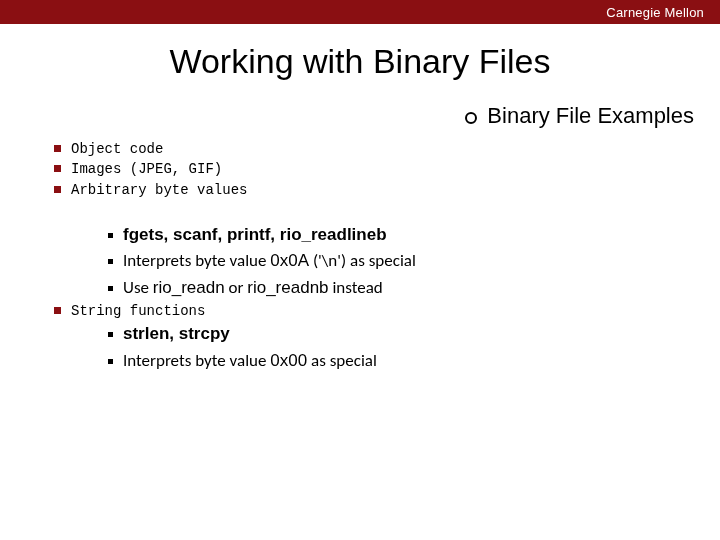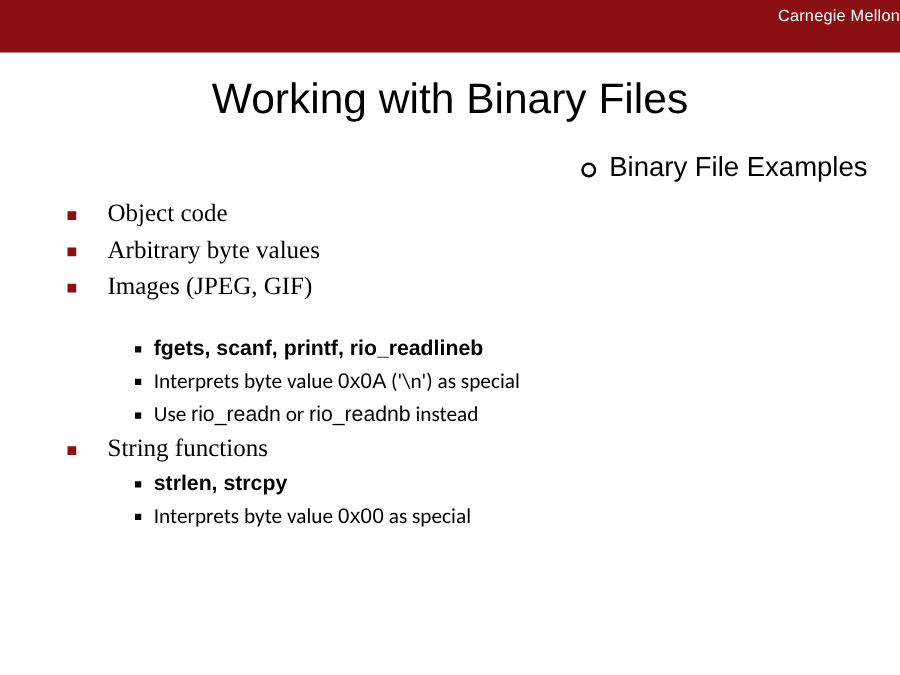--- a/index.html
+++ b/index.html
@@ -7,27 +7,27 @@
     padding: 0;
     width: 720px;
     height: 540px;
     background: #fff;
     font-family: Arial, Helvetica, sans-serif;
     color: #000;
     overflow: hidden;
   }
   .header-bar {
     background: #8a0f12;
-    height: 42px;
+    height: 24px;
     width: 100%;
     color: #fff;
     font-size: 13px;
     text-align: right;
     line-height: 26px;
-    padding-right: 0;
+    padding-right: 16px;
     box-sizing: border-box;
     letter-spacing: 0.2px;
   }
   .slide {
     padding: 12px 26px 0 26px;
     box-sizing: border-box;
   }
   .title {
     font-size: 34px;
     font-weight: 400;
@@ -54,23 +54,23 @@
     box-sizing: border-box;
     position: relative;
     top: 1px;
   }
   .lvl1 {
     margin-left: 28px;
   }
   .lvl1-item {
     display: flex;
     align-items: baseline;
-    gap: 25px;
-    font-family: Liberation Serif, serif;
-    font-size: 20px;
+    gap: 10px;
+    font-family: Liberation Mono, monospace;
+    font-size: 14px;
     line-height: 1.45;
   }
   .sq-big {
     display: inline-block;
     width: 7px;
     height: 7px;
     background: #8a0f12;
     position: relative;
     top: -1px;
   }
@@ -117,25 +117,25 @@
       <span class="ring"></span>
       <span>Binary File Examples</span>
     </div>
     <div class="lvl1">
       <div class="lvl1-item">
         <span class="sq-big"></span>
         <span>Object code</span>
       </div>
       <div class="lvl1-item">
         <span class="sq-big"></span>
-        <span>Arbitrary byte values</span>
+        <span>Images (JPEG, GIF)</span>
       </div>
       <div class="lvl1-item">
         <span class="sq-big"></span>
-        <span>Images (JPEG, GIF)</span>
+        <span>Arbitrary byte values</span>
       </div>
     </div>
   </div>
 
   <div class="sec">
     <div class="lvl1">
 
       <div class="lvl2">
         <div class="lvl2-item">
           <span class="sq-small"></span>

